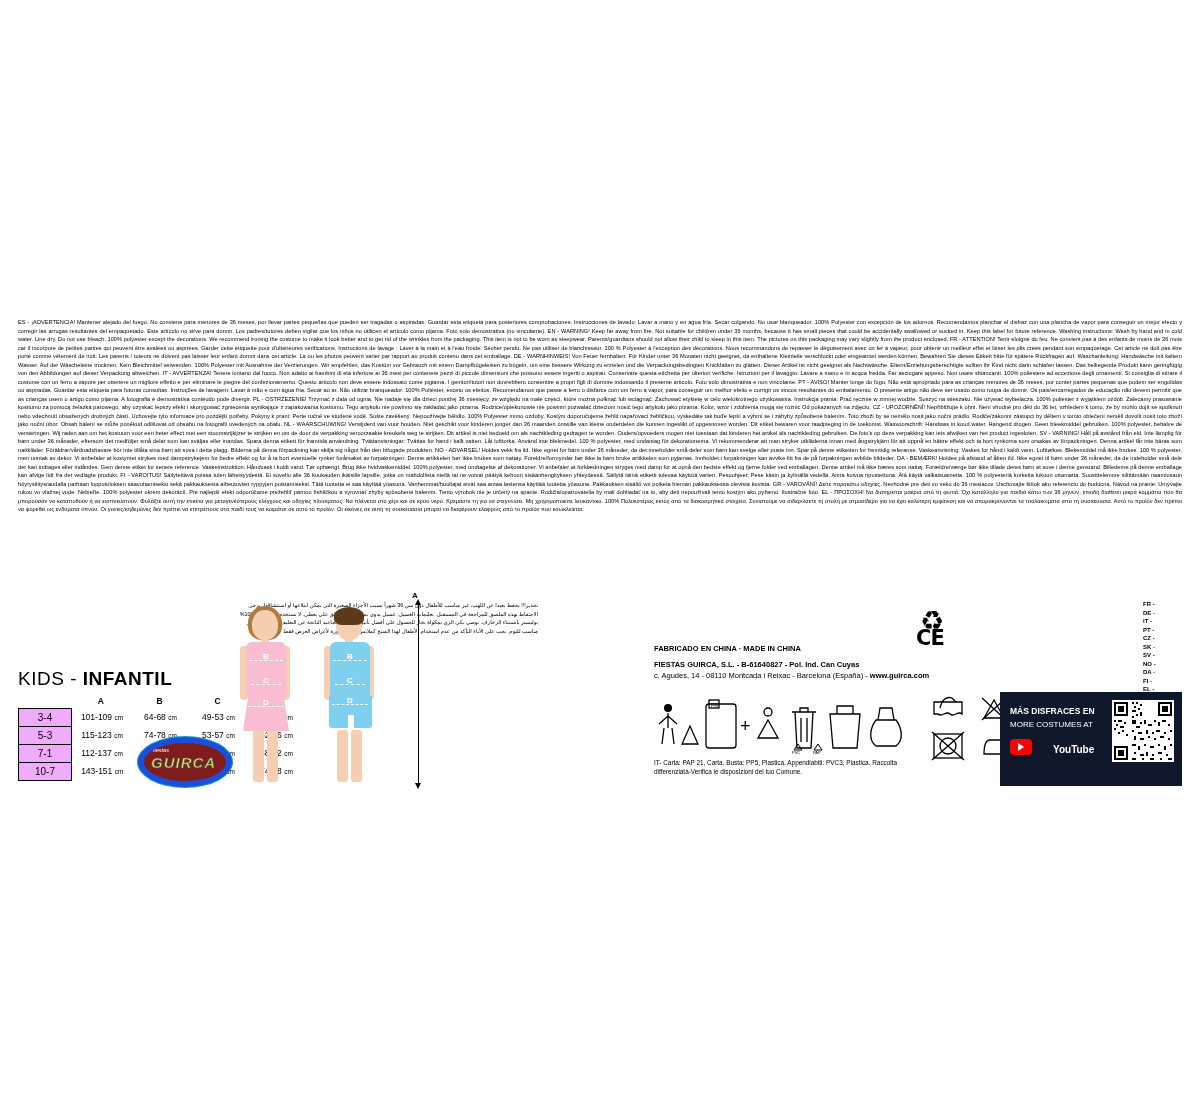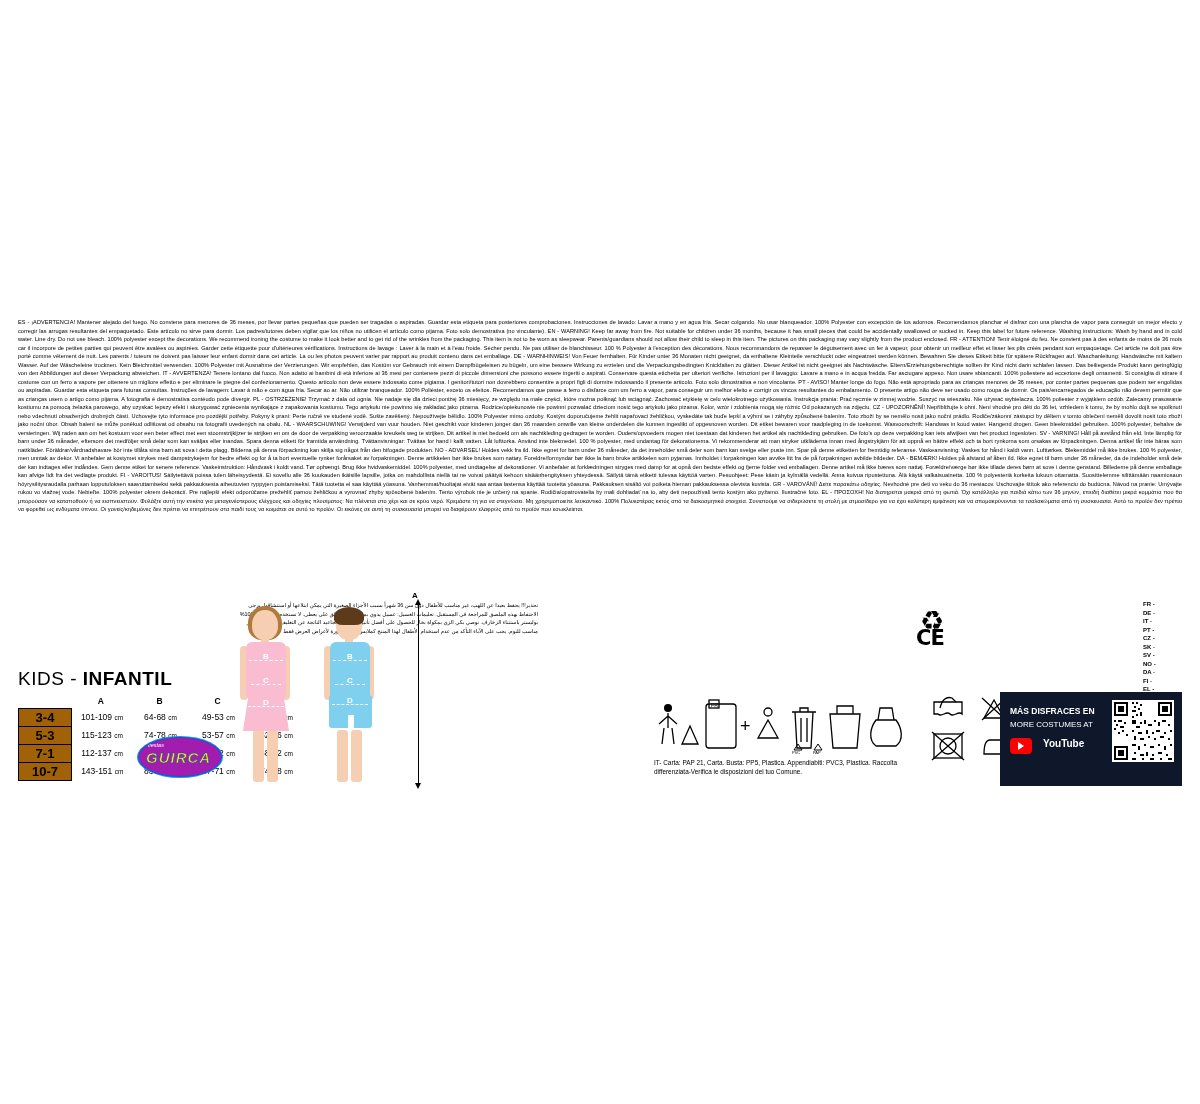--- a/index.html
+++ b/index.html
@@ -72,42 +72,42 @@
     width: 56px;
     height: 14px;
     font-weight: bold;
     font-size: 8.5px;
   }
   .size-table th.corner { width: 52px; }
   .size-table td.age {
     width: 52px;
     height: 17px;
     border: 1.3px solid #000;
-    font-weight: bold;
-    font-size: 13px;
-    background: #a16207;
+    font-weight: normal;
+    font-size: 10px;
+    background: #f0abfc;
   }
   .size-table td.val {
     width: 56px;
     height: 17px;
     font-size: 8.5px;
     padding-left: 2px;
   }
   .size-table td.val .unit { font-size: 6.5px; }
 
   
   .guirca-logo {
     position: absolute;
     left: 138px;
     top: 737px;
     width: 82px;
     height: 38px;
     border-radius: 50%;
-    background: #a21caf;
-    border: 1px solid #1d4ed8;
+    background: #7f1d1d;
+    border: 6px solid #1d4ed8;
     box-shadow: 0 0 0 1px #0f9bd7;
     overflow: hidden;
     text-align: center;
   }
   .guirca-logo .fiestas {
     position: absolute;
     left: 9px; top: 4px;
     font-size: 5.5px;
     color: #ffffff;
     font-style: italic;
@@ -324,22 +324,22 @@
     left: 10px; top: 28px;
     color: #ffffff;
     font-size: 8px;
     font-weight: normal;
   }
   .yt-badge {
     position: absolute;
     left: 10px; top: 46px;
     height: 17px;
     display: flex;
-    align-items: flex-start;
-    gap: 11px;
+    align-items: flex-end;
+    gap: 21px;
   }
   .yt-play {
     width: 22px; height: 16px;
     background: #ff0000;
     border-radius: 4px;
     position: relative;
   }
   .yt-play::after {
     content: "";
     position: absolute;
@@ -457,20 +457,26 @@
       <div class="mline" style="left:27px; top:82px; width:30px;"></div>
       <div class="letter" style="left:39px; top:74px;">C</div>
       <div class="mline" style="left:24px; top:102px; width:36px;"></div>
       <div class="letter" style="left:39px; top:94px;">D</div>
     </div>
 
     <div class="dim-arrow"></div>
     <div class="dim-label">A</div>
   </div>
 
+  <div class="maker">
+    <div class="strong">FABRICADO EN CHINA · MADE IN CHINA</div>
+    <div style="height:5px;"></div>
+    <div class="strong">FIESTAS GUIRCA, S.L. - B-61640827 - Pol. Ind. Can Cuyas</div>
+    <div><span>c. Agudes, 14 - 08110 Montcada i Reixac - Barcelona (España) - </span><span class="strong">www.guirca.com</span></div>
+  </div>
 
   <div class="pkg-icons">
     <svg width="258" height="56" viewBox="0 0 258 56">
 
       <g stroke="#000" fill="none" stroke-width="1.3">
         <circle cx="14" cy="10" r="4" fill="#000" stroke="none"></circle>
         <path d="M14 15 L14 30 M14 18 L5 26 M14 18 L23 26 M10 30 L8 46 M18 30 L20 46"></path>
         <path d="M28 46 L44 46 L36 28 Z"></path>
       </g>
 

